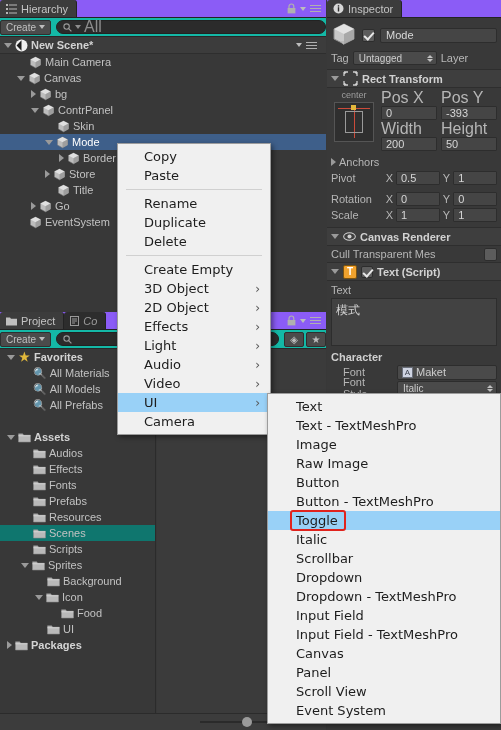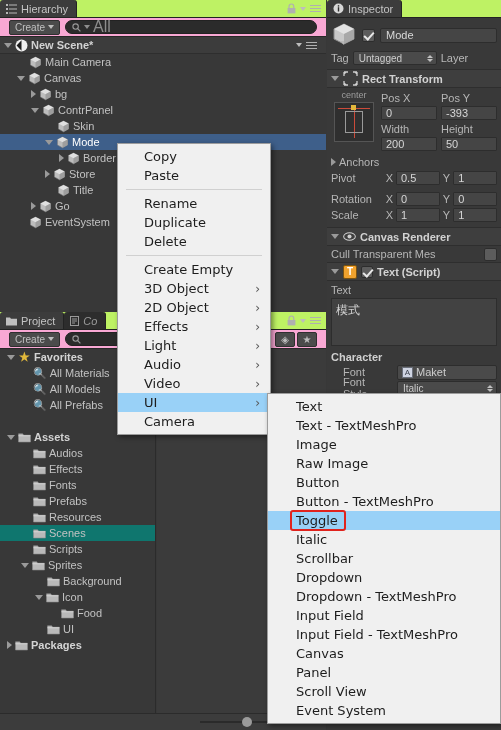--- a/index.html
+++ b/index.html
@@ -9,42 +9,42 @@
     font-family: "Liberation Sans", sans-serif;
     font-size: 11px;
     color: #b4b4b4;
     overflow: hidden;
   }
   #root { position: relative; width: 501px; height: 730px; }
 
   
   .panel { position: absolute; background: #383838; overflow: hidden; }
   .tabbar {
-    height: 18px; background: #bef264;
+    height: 18px; background: #8b5cf6;
     display: flex; align-items: stretch;
     border-bottom: 1px solid #232323;
     position: relative;
   }
   .tab {
     display: flex; align-items: center; gap: 4px;
     padding: 0 8px 0 6px;
     background: #3c3c3c;
     color: #c4c4c4; font-size: 11px;
     border-right: 1px solid #232323;
     border-top-left-radius: 3px; border-top-right-radius: 3px;
   }
   .tab.inactive { background: #2d2d2d; color: #9a9a9a; font-style: italic; }
   .tabbar-right {
     margin-left: auto; display: flex; align-items: center;
     gap: 4px; padding-right: 5px;
   }
   .toolbar {
-    height: 19px; background: #f9a8d4;
+    height: 19px; background: #14b8a6;
     display: flex; align-items: center; gap: 5px;
-    padding: 0 9px;
+    padding: 0 0;
     border-bottom: 1px solid #282828;
   }
   .tb-btn {
     display: flex; align-items: center; gap: 3px;
     height: 15px; padding: 0 5px;
     background: #4b4b4b; border: 1px solid #2f2f2f; border-radius: 2px;
     color: #c0c0c0; font-size: 10px;
   }
   .searchbox {
     flex: 1; height: 14px; background: #2b2b2b;
@@ -166,21 +166,21 @@
   .ap-box {
     width: 40px; height: 40px; margin: 2px auto 0; background: #2f2f2f;
     border: 1px solid #555; position: relative;
   }
   .ap-box .inner { position: absolute; left: 10px; top: 8px; width: 18px; height: 22px;
                    border: 1px solid #9a9a9a; }
   .ap-box .hline { position: absolute; left: 3px; right: 3px; top: 5px; height: 1px; background: #cc4b3a; }
   .ap-box .vline { position: absolute; top: 3px; bottom: 3px; left: 19px; width: 1px; background: #cc4b3a; }
   .ap-box .dot { position: absolute; left: 16px; top: 2px; width: 5px; height: 5px; background: #e3b83c; }
   .rt-fields { flex: 1; }
-  .rt-hdr { display: flex; gap: 4px; font-size: 11px; color: #b6b6b6; height: 15px; align-items: center; }
+  .rt-hdr { display: flex; gap: 4px; font-size: 16px; color: #b6b6b6; height: 15px; align-items: center; }
   .rt-hdr > span { flex: 1; }
   .rt-vals { display: flex; gap: 4px; height: 16px; align-items: center; }
   .rt-vals .field { flex: 1; }
   .eye { width: 13px; height: 13px; flex: 0 0 13px; }
   .tscript-icon {
     width: 14px; height: 14px; flex: 0 0 14px; background: #f0a22e;
     border: 1px solid #7a5210; border-radius: 2px; color: #fff;
     font-size: 10px; font-weight: bold; line-height: 12px; text-align: center;
   }
   .textarea {

